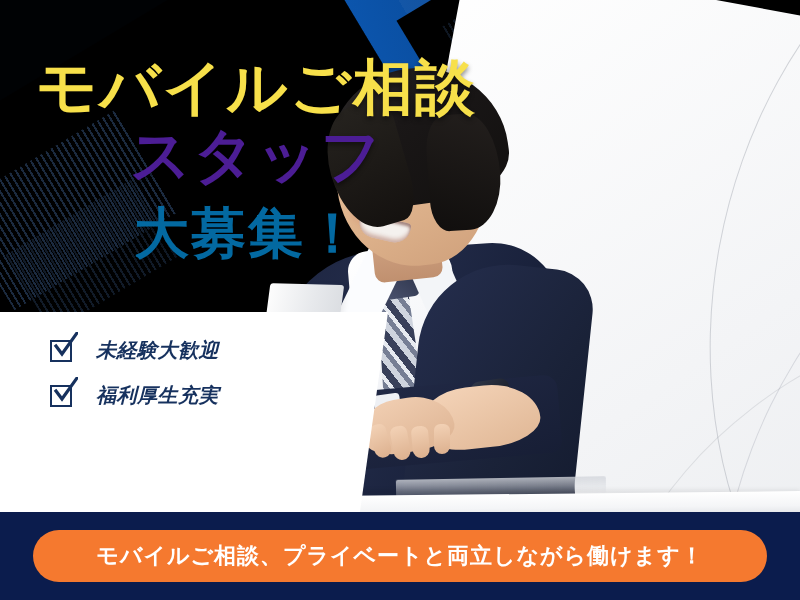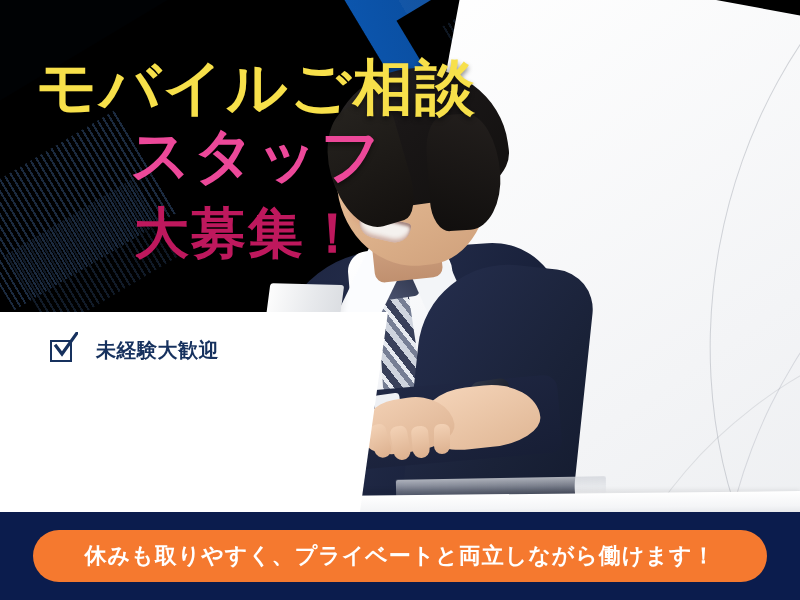--- a/index.html
+++ b/index.html
@@ -160,28 +160,28 @@
     left: 36px; top: 52px;
     font-size: 60px;
     color: #f7e04a;
     text-shadow: 0 3px 5px rgba(0,0,0,.45);
     margin-top: 6px;
   }
   .hl-2 {
     position: absolute;
     left: 130px; top: 126px;
     font-size: 60px;
-    color: #ec4899;
+    color: #4c1d95;
     text-shadow: 0 3px 5px rgba(0,0,0,.45);
   }
   .hl-3 {
     position: absolute;
     left: 134px; top: 206px;
     font-size: 55px;
-    color: #be185d;
+    color: #0369a1;
     text-shadow: 0 3px 7px rgba(0,0,0,.65);
   }
 
   .person {
     position: absolute;
     left: 232px; top: 52px;
     width: 330px;
     height: 470px;
   }
   
@@ -489,20 +489,21 @@
     position: absolute;
     left: 2px; top: -6px;
     width: 26px; height: 28px;
   }
   .check-label {
     font-size: 20px;
     font-weight: 700;
     color: #16315e;
     letter-spacing: .5px;
     white-space: nowrap;
+    font-style: italic;
   }
 
   
   .footer {
     position: absolute;
     left: 0; top: 512px;
     width: 800px;
     height: 88px;
     background: #0b1c4d;
     z-index: 50;
@@ -602,23 +603,32 @@
       <span class="check-box">
         <span class="sq"></span>
         <svg class="tick" viewBox="0 0 26 28" fill="none" xmlns="http://www.w3.org/2000/svg">
           <path d="M4 14 L10 22 L25 1" stroke="#16315e" stroke-width="3.2" stroke-linecap="square" fill="none"></path>
         </svg>
       </span>
       <span class="check-label">未経験大歓迎</span>
     </div>
 
 
+    <div class="check-row">
+      <span class="check-box">
+        <span class="sq"></span>
+        <svg class="tick" viewBox="0 0 26 28" fill="none" xmlns="http://www.w3.org/2000/svg">
+          <path d="M4 14 L10 22 L25 1" stroke="#16315e" stroke-width="3.2" stroke-linecap="square" fill="none"></path>
+        </svg>
+      </span>
+      <span class="check-label">福利厚生充実</span>
+    </div>
 
 
   </div>
 
   <div class="footer">
     <div class="pill">
-      <span class="pill-text">休みも取りやすく、プライベートと両立しながら働けます！</span>
+      <span class="pill-text">モバイルご相談、プライベートと両立しながら働けます！</span>
     </div>
   </div>
 
 </div>
 
 </body></html>

